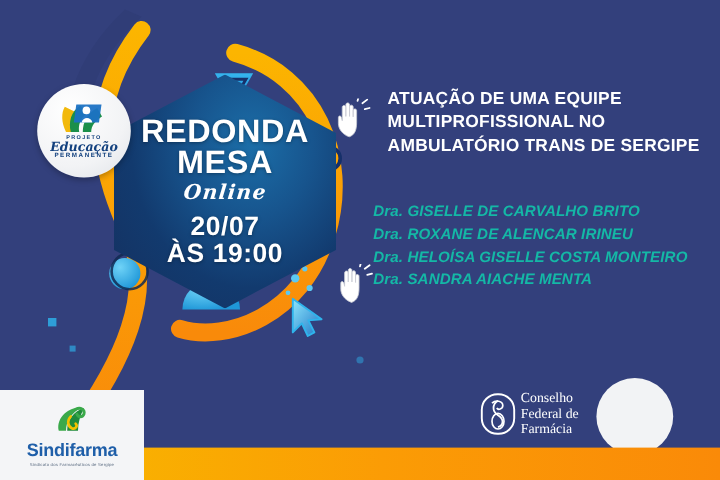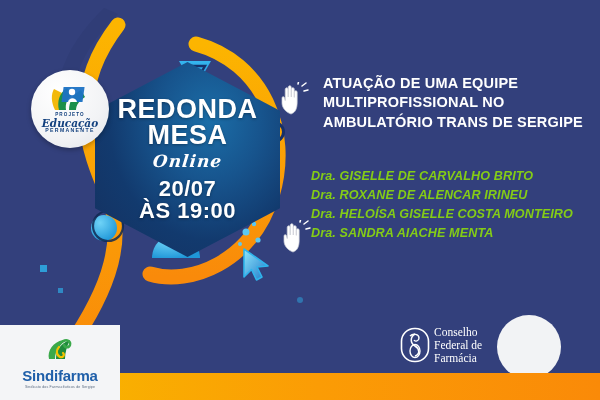--- a/index.html
+++ b/index.html
@@ -54,21 +54,21 @@
 
   
   .headline{
     position:absolute;left:311px;top:74px;width:275px;
     color:#ffffff;font-size:14.5px;font-weight:bold;line-height:1.33;
     letter-spacing:0.2px;
     margin-left:12px;
   }
   .speakers{
     position:absolute;left:311px;top:167px;width:280px;
-    color:#84cc16;font-size:12.6px;font-weight:bold;font-style:italic;
+    color:#14b8a6;font-size:12.6px;font-weight:bold;font-style:italic;
     line-height:1.52;letter-spacing:0.1px;
   }
   .speakers div{white-space:nowrap;}
 
   
   .pep-logo{
     position:absolute;left:31px;top:70px;width:78px;height:78px;border-radius:50%;
     background:radial-gradient(circle at 35% 28%, #ffffff 0%, #f2f3f5 62%, #dfe2e7 100%);
     box-shadow:0 2px 5px rgba(0,0,0,.28);
     display:flex;align-items:center;justify-content:center;flex-direction:column;

